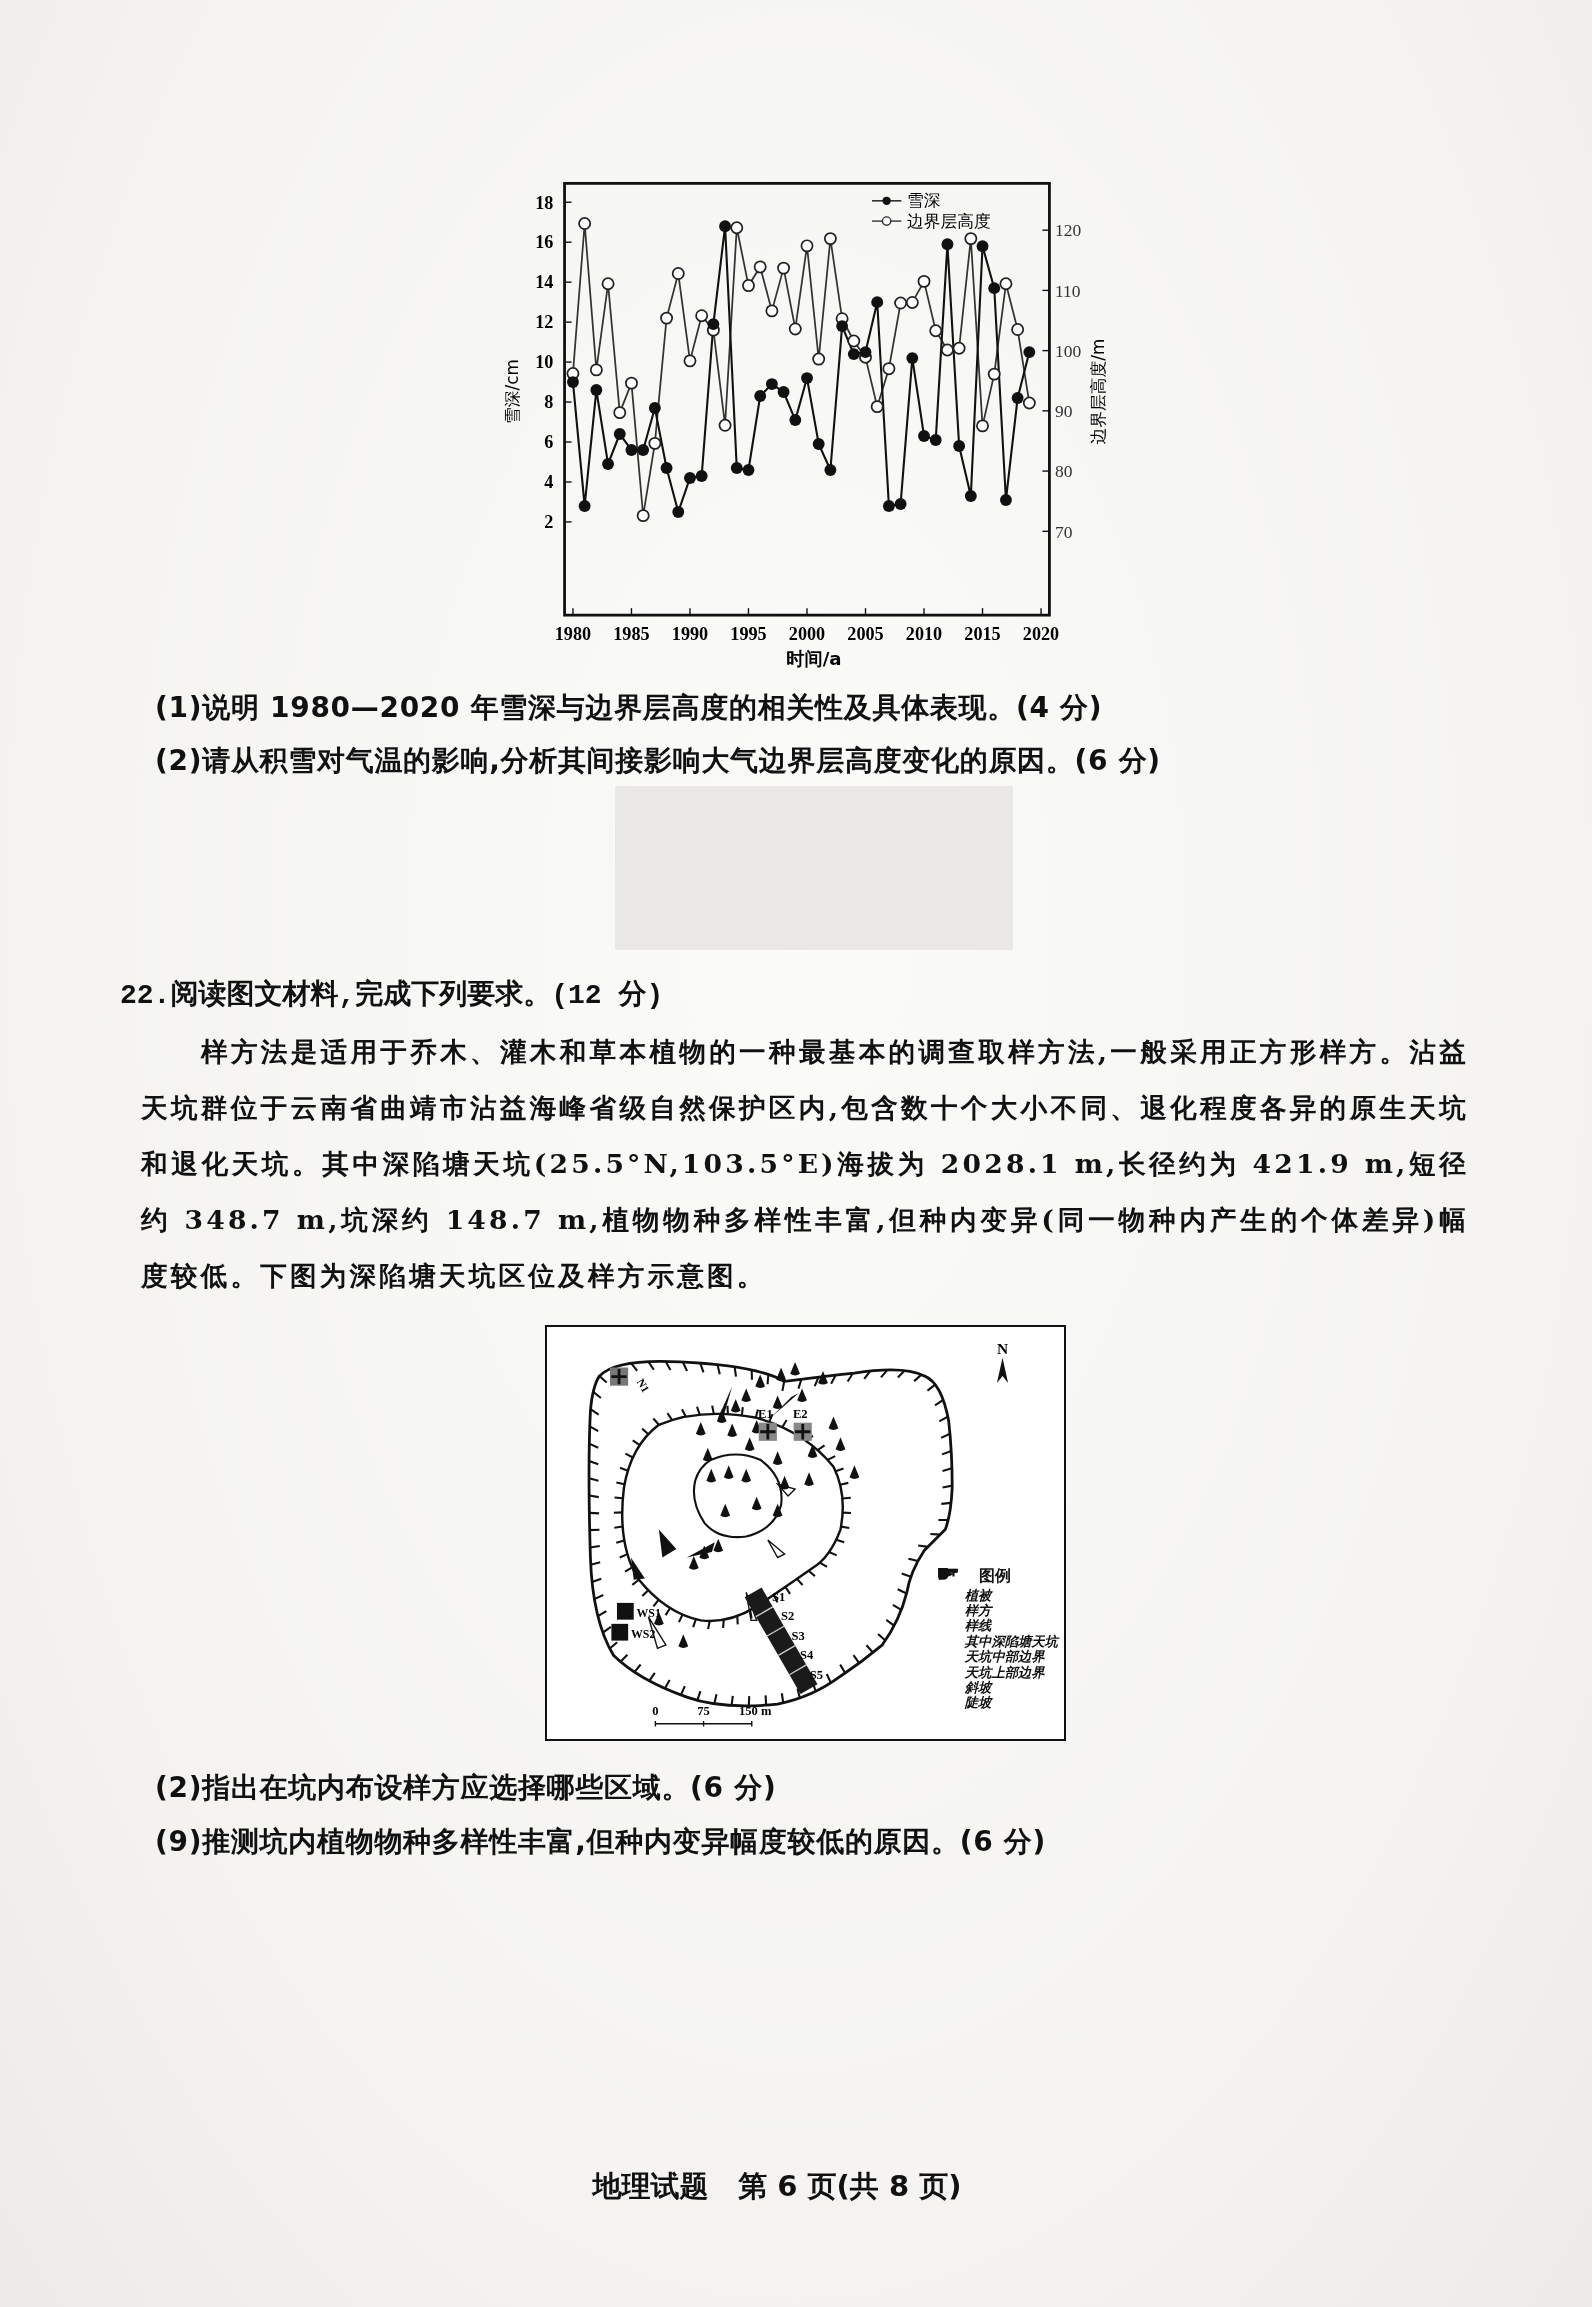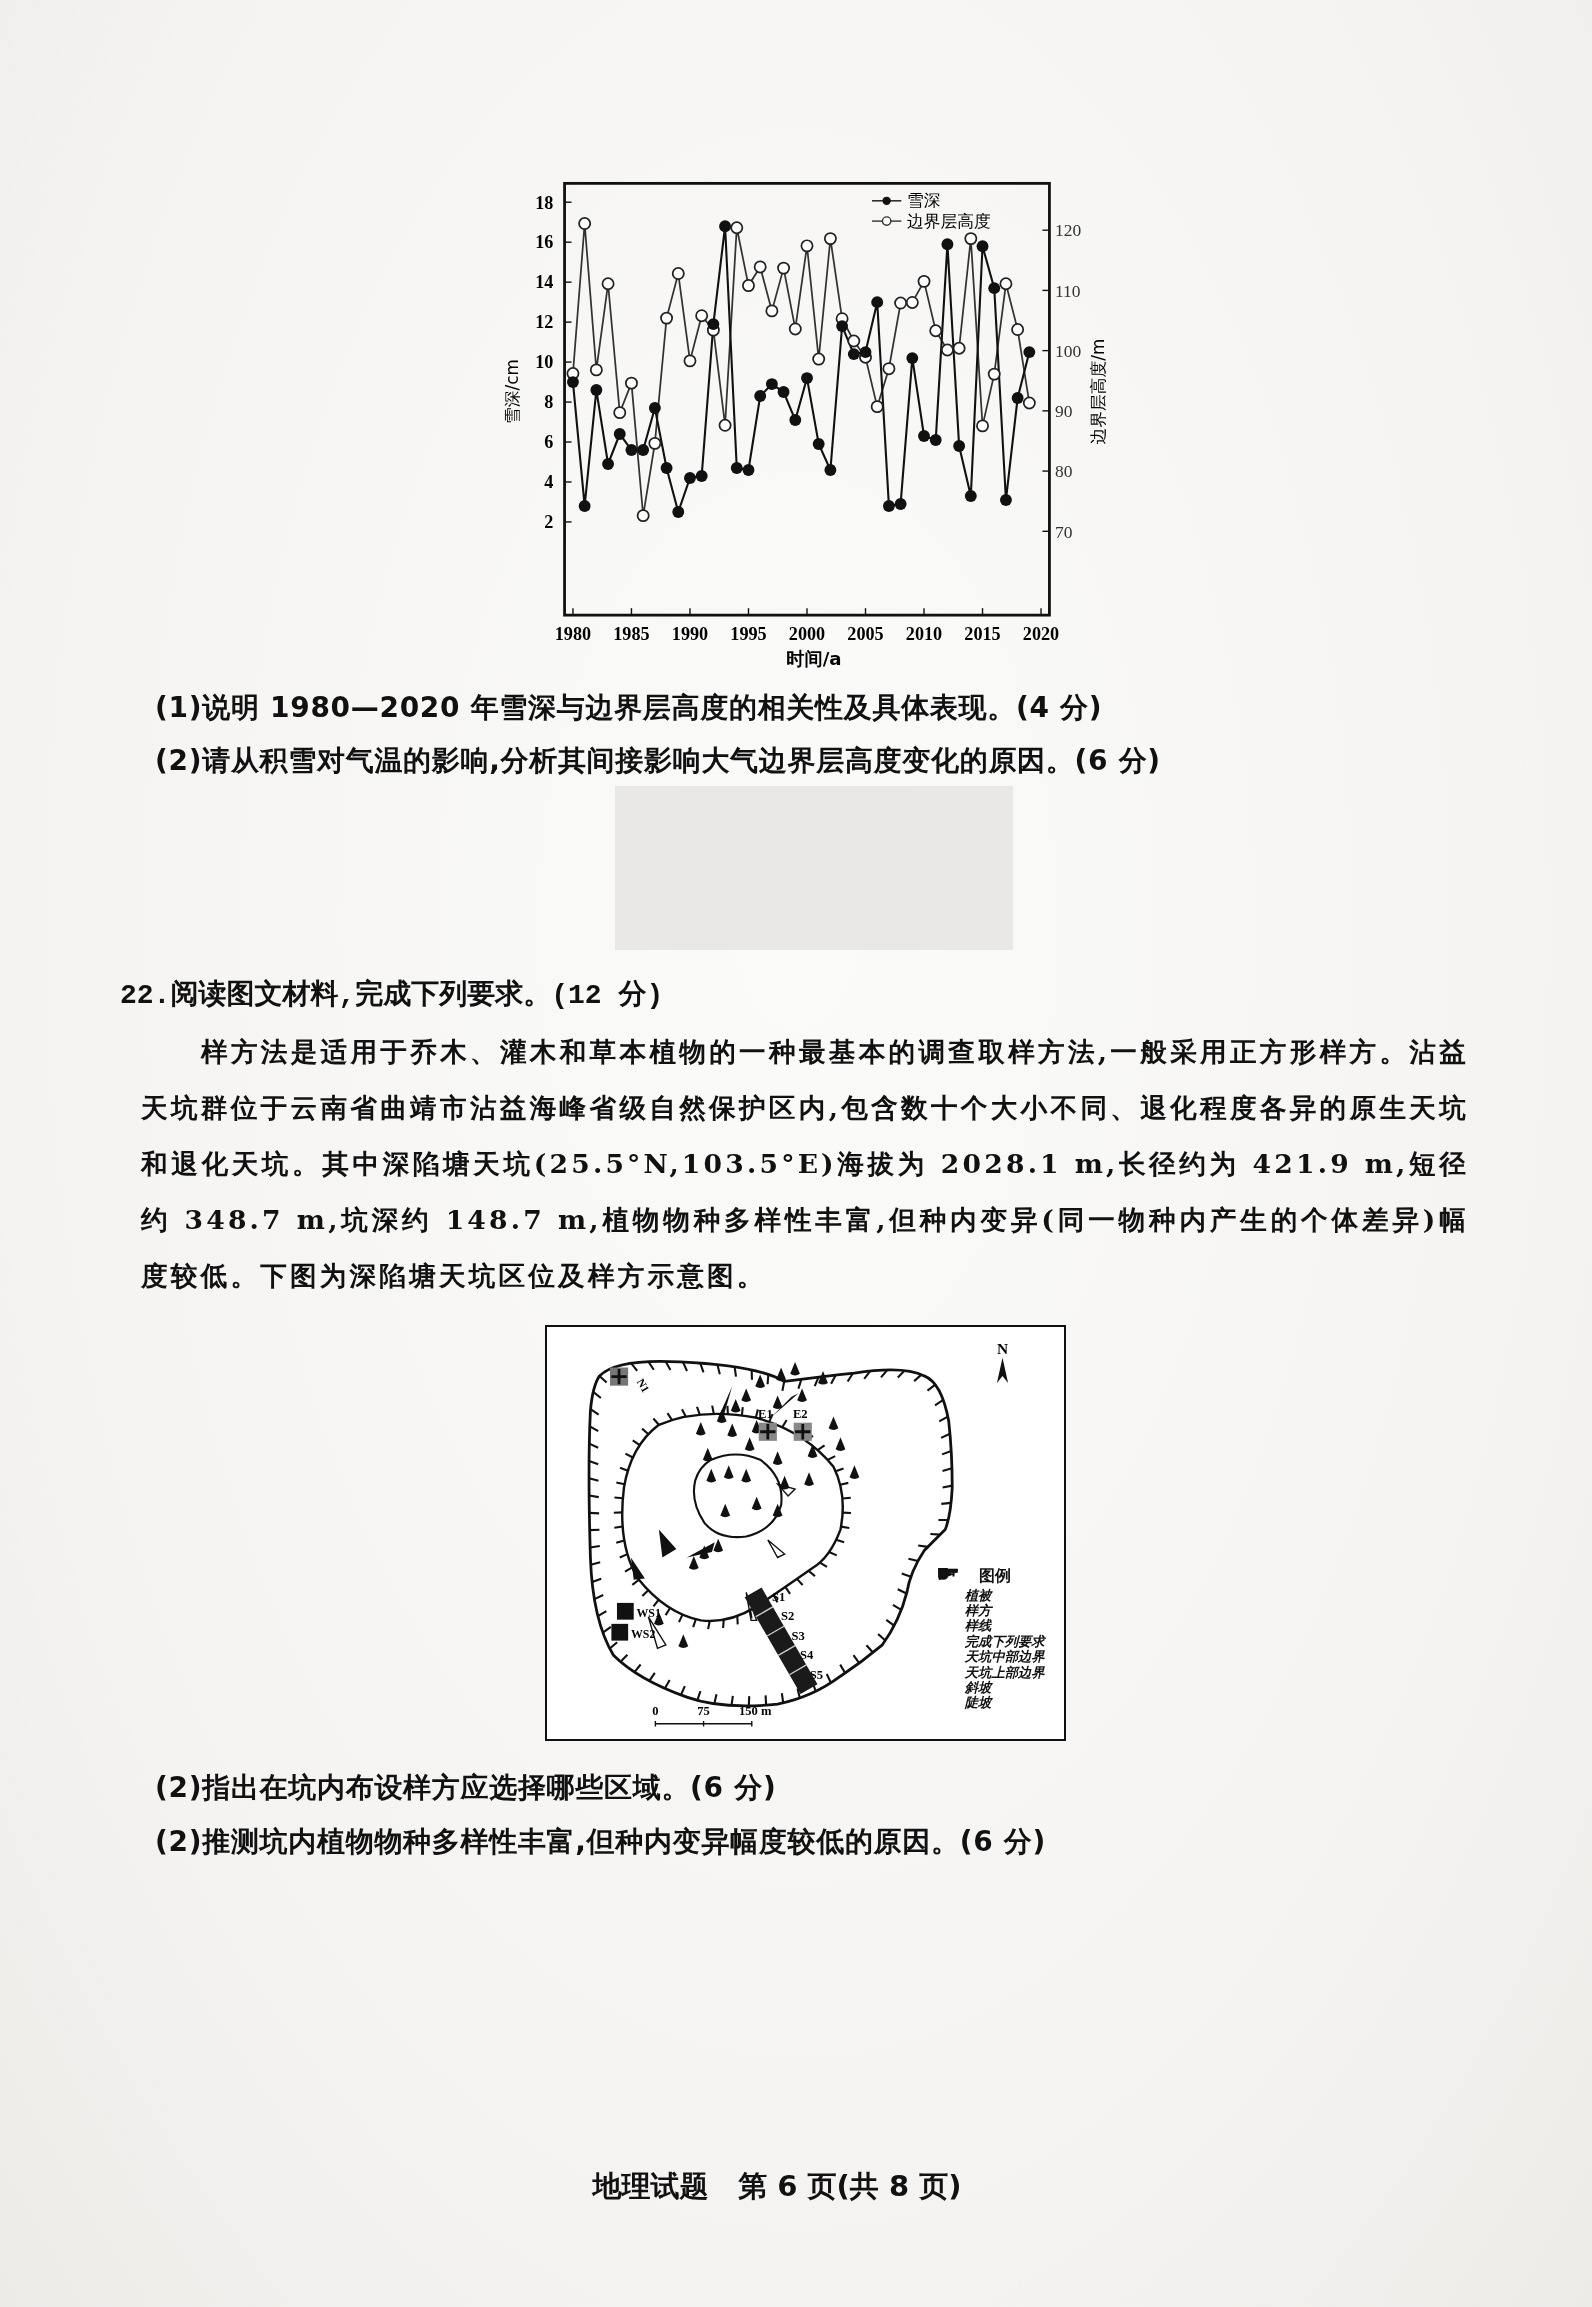--- a/index.html
+++ b/index.html
@@ -447,21 +447,21 @@
           </svg>
         </span>
       <span>样线</span>
     </div>
     <div class="lg-row">
       <span class="lg-sym">
           <svg width="19.6" height="5.6" viewBox="0 0 737 587">
             <line x1="0" y1="4" x2="28" y2="4" stroke="#111" stroke-width="2"></line>
           </svg>
         </span>
-      <span>完成下列要求</span>
+      <span>其中深陷塘天坑</span>
     </div>
     <div class="lg-row">
       <span class="lg-sym">
           <svg width="19.6" height="9.8" viewBox="0 0 737 587">
             <path d="M0 3 H28 M6 3 V10 M22 3 V10" stroke="#111" stroke-width="2" fill="none"></path>
           </svg>
         </span>
       <span>天坑中部边界</span>
     </div>
     <div class="lg-row">
@@ -485,19 +485,19 @@
           <svg width="15.4" height="12.6" viewBox="0 0 737 587">
             <path d="M2 2 L20 9 L2 16 Z" fill="none" stroke="#111" stroke-width="2"></path>
           </svg>
         </span>
       <span>陡坡</span>
     </div>
   </div>
 </div>
 
 <div class="q-line" style="top:1769px;">(2)指出在坑内布设样方应选择哪些区域。(6 分)</div>
-<div class="q-line" style="top:1823px;">(2)推测坑内植物物种多样性丰富,但种内变异幅度较低的原因。(6 分)</div>
+<div class="q-line" style="top:1823px;">(9)推测坑内植物物种多样性丰富,但种内变异幅度较低的原因。(6 分)</div>
 
 <div class="footer">
   <span>地理试题</span>
   <span>第 6 页(共 8 页)</span>
 </div>
 
 
 </body></html>

